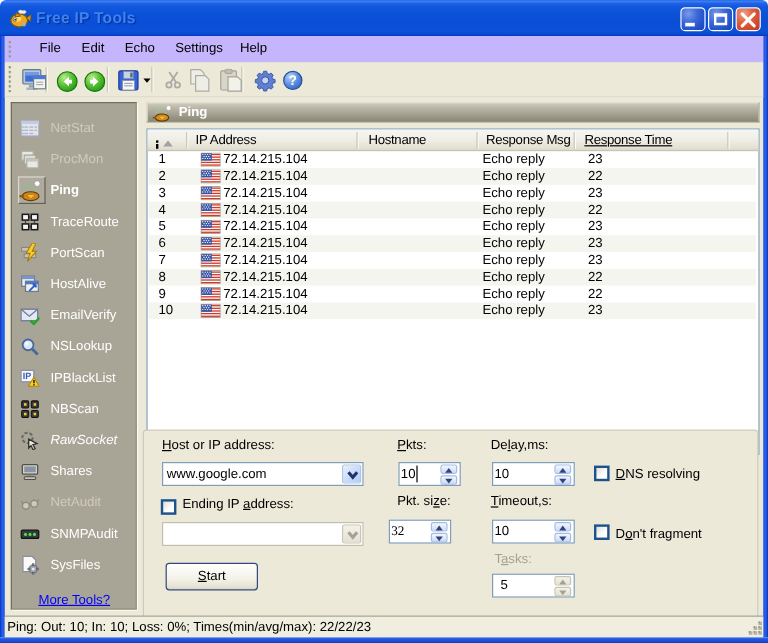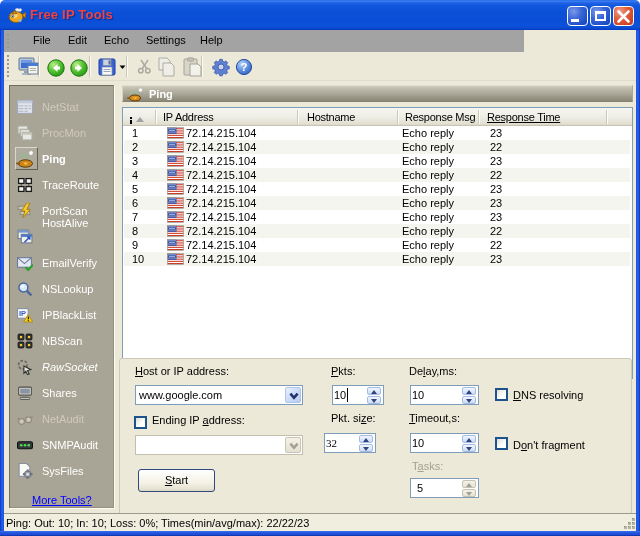--- a/index.html
+++ b/index.html
@@ -6,31 +6,31 @@
 html,body { width:640px; height:536px; overflow:hidden; }
 body { font-family:"Liberation Sans",sans-serif; font-size:11px; color:#000; background:#fff; position:relative; }
 #clientbg { left:4px; top:30px; width:632px; height:501px; background:#ECE9D8; }
 .abs { position:absolute; }
 .lbl { position:absolute; font-size:11px; line-height:13px; white-space:nowrap; }
 
 
 #titlebar { left:0; top:0; width:640px; height:30px; border-radius:5px 5px 0 0;
   background:linear-gradient(to bottom,#2767e8 0%,#3A80F2 4%,#2363E6 9%,#1158DE 18%,#0B51D8 40%,#0A4ED6 65%,#0C51DA 86%,#0A4BD0 94%,#0537C0 100%);
 }
-#title-text { position:absolute; left:30px; top:7px; font-size:13px; font-weight:bold; color:#ef4444; text-shadow:1px 1px 1px #0B3090; letter-spacing:0.2px;}
+#title-text { position:absolute; left:30px; top:7px; font-size:13px; font-weight:bold; color:#3b82f6; text-shadow:1px 1px 1px #0B3090; letter-spacing:0.2px;}
 .titlebtn { position:absolute; top:6px; width:21px; height:20px; border:1px solid #fff; border-radius:4px; }
 #btn-min  { left:567px; background:radial-gradient(circle at 30% 25%,#7A9BE8 0%,#3C68D8 40%,#2050C8 75%,#1846B8 100%); }
 #btn-max  { left:590px; background:radial-gradient(circle at 30% 25%,#7A9BE8 0%,#3C68D8 40%,#2050C8 75%,#1846B8 100%); }
 #btn-close{ left:613px; background:radial-gradient(circle at 30% 25%,#F0A08C 0%,#E0603C 40%,#D04528 75%,#C03A20 100%); }
 
 #border-left { left:0; top:30px; width:4px; height:501px; background:linear-gradient(to right,#0831C8,#2760E8 45%,#1C55DF); }
 #border-right { left:636px; top:30px; width:4px; height:501px; background:linear-gradient(to left,#0831C8,#2760E8 45%,#1C55DF); }
 #border-bottom { left:0; top:531px; width:640px; height:5px; background:linear-gradient(to bottom,#3C72EC 0%,#2153DE 40%,#1D4CD4 75%,#0B2A9E 100%); }
 
-#menubar { left:4px; top:30px; width:520px; height:22px; background:#a3a3a3;padding-left:43px; }
+#menubar { left:4px; top:30px; width:632px; height:22px; background:#c4b5fd;padding-left:43px; }
 .menuitem { position:absolute; top:4px; font-size:11px; }
 #toolbar { left:4px; top:52px; width:632px; height:29px; background:#ECE9D8; border-bottom:1px solid #E0DCCF; }
 .tsep { position:absolute; top:4px; width:1px; height:21px; background:#C9C6B8; box-shadow:1px 0 0 #FBFAF3; }
 .grip { position:absolute; left:3px; width:3px; background-image:radial-gradient(circle at 1px 1px,#9C9884 1px, transparent 1.2px); background-size:3px 4px; }
 
 
 #sidebar { left:9px; top:85px; width:105px; height:423px; background:#A8A496;
   border-top:1px solid #716E60; border-left:1px solid #716E60;
   border-right:1px solid #93907F; border-bottom:1px solid #93907F;
   box-shadow:1px 1px 0 #FDFCF2; }
@@ -356,21 +356,21 @@
           <rect x="12.5" y="9.9" width="1.6" height="1.2"></rect>
       </g>
     </g>
     <circle cx="10" cy="10.5" r="1.2" fill="#E8E8E4"></circle>
   </svg>
   <div class="sideitem dis" style="top:15px;">NetStat</div>
   <div class="sideitem dis" style="top:41px;">ProcMon</div>
   <div class="sideitem" style="top:67px;font-weight:bold;">Ping</div>
   <div class="sideitem" style="top:93px;">TraceRoute</div>
   <div class="sideitem" style="top:119px;">PortScan</div>
-  <div class="sideitem" style="top:131px;">HostAlive</div>
+  <div class="sideitem" style="top:145px;">HostAlive</div>
   <div class="sideitem" style="top:171px;">EmailVerify</div>
   <div class="sideitem" style="top:197px;">NSLookup</div>
   <div class="sideitem" style="top:223px;">IPBlackList</div>
   <div class="sideitem" style="top:249px;">NBScan</div>
   <div class="sideitem" style="top:275px;font-style:italic;">RawSocket</div>
   <div class="sideitem" style="top:301px;">Shares</div>
   <div class="sideitem dis" style="top:327px;">NetAudit</div>
   <div class="sideitem" style="top:353px;">SNMPAudit</div>
   <div class="sideitem" style="top:379px;">SysFiles</div>
   <div id="moretools">More Tools?</div>

